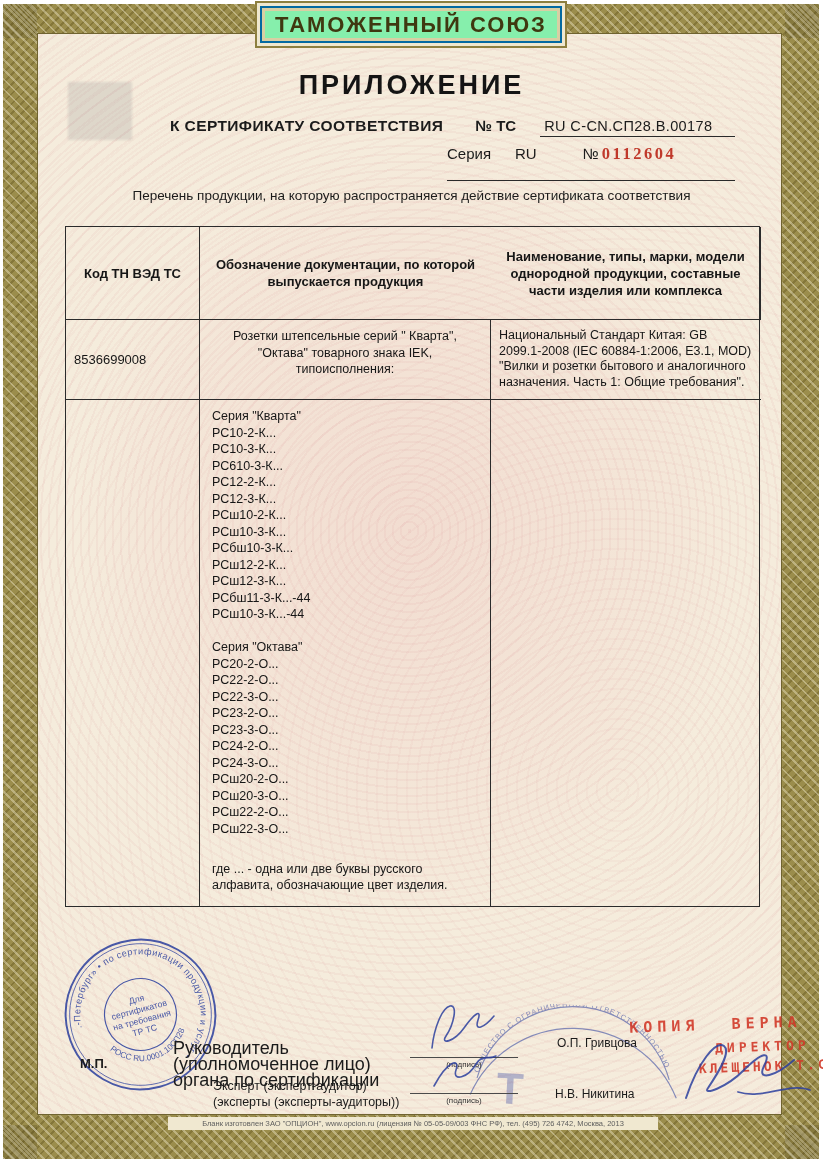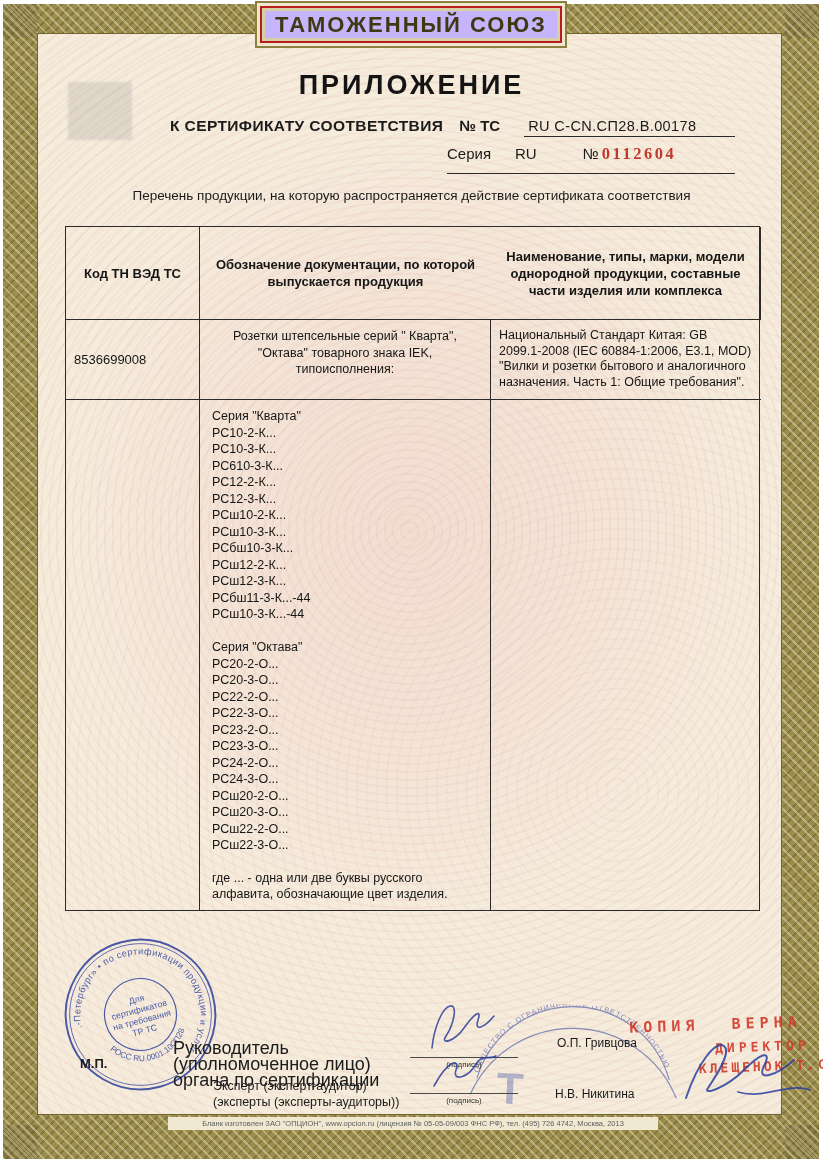--- a/index.html
+++ b/index.html
@@ -26,42 +26,42 @@
     background-color:#f5ecdc;
     border:1px solid #6f6330;
     background-image:
       radial-gradient(ellipse 430px 500px at 50% 46%, rgba(226,140,150,.16), rgba(226,140,150,.05) 62%, transparent 78%),
       repeating-radial-gradient(circle at 50% 46%, rgba(205,110,120,.07) 0 2px, transparent 2px 8px),
       repeating-radial-gradient(circle at 78% 70%, rgba(205,110,120,.05) 0 2px, transparent 2px 10px);
   }
 
   .banner {
     position:absolute; left:260px; top:6px; width:302px; height:37px; z-index:5;
-    background:#c4b5fd;
-    border:2px solid #b91c1c;
+    background:#86efac;
+    border:2px solid #0369a1;
     box-shadow: 0 0 0 3px #efe8cf, 0 0 0 5px #8d7f3f, inset 0 0 0 3px #d8cfa4;
     display:flex; align-items:center; justify-content:center;
     font-weight:bold; font-size:22px; letter-spacing:2px; color:#3f3810;
   }
 
   .watermark-square { position:absolute; left:68px; top:82px; width:64px; height:58px;
     background:rgba(140,140,140,.22); filter:blur(1px); z-index:2; }
 
   .page-title { position:absolute; left:0; top:70px; width:100%; text-align:center; z-index:3;
     font-size:27px; font-weight:bold; letter-spacing:3px; color:#141414; }
 
   .cert-line { position:absolute; left:170px; top:117px; width:565px; z-index:3;
     display:flex; align-items:baseline; }
   .cert-label { font-weight:bold; font-size:15.5px; letter-spacing:.4px; white-space:nowrap; }
-  .cert-no-label { font-weight:bold; font-size:15px; margin-left:16px; white-space:nowrap; }
+  .cert-no-label { font-weight:bold; font-size:15px; margin-left:32px; white-space:nowrap; }
   .cert-value { flex:1; margin-left:24px; border-bottom:1px solid #2a2a2a;
     font-size:14.5px; letter-spacing:.4px; padding:0 4px 2px; white-space:nowrap; }
 
   .series-line { position:absolute; left:447px; top:144px; width:288px; z-index:3;
-    border-bottom:1px solid #2a2a2a; padding-bottom:9px;
+    border-bottom:1px solid #2a2a2a; padding-bottom:16px;
     display:flex; align-items:baseline; font-size:15px; }
   .series-value { margin-left:24px; }
   .blank-no-label { margin-left:46px; }
   .blank-no-value { margin-left:3px; color:#c0392b; font-family:"Liberation Serif", serif;
     font-weight:bold; font-size:16.5px; letter-spacing:2.5px; }
 
   .intro-text { position:absolute; left:55px; top:188px; width:713px; text-align:center;
     font-size:13.5px; z-index:3; }
 
   
@@ -74,21 +74,21 @@
   .cell.r2 { border-bottom:none; }
   .cell.head { min-height:93px; display:flex; align-items:center; justify-content:center;
     text-align:center; font-weight:bold; font-size:13px; line-height:17px; padding:8px 6px; }
   .cell.r1 { min-height:80px; }
   .cell.r1.c1 { display:flex; align-items:center; padding-left:8px; font-size:13px; }
   .cell.r1.c2 { text-align:center; padding:8px 14px; line-height:16.5px; }
   .cell.r1.c3 { padding:8px 8px; line-height:15.5px; }
   .cell.r2 { min-height:506px; }
   .cell.r2.c2 { padding:8px 12px; line-height:16.5px; }
   .series-gap { height:16.5px; }
-  .note-text { margin-top:16px; max-width:240px; line-height:16px; }
+  .note-text { margin-top:24px; max-width:240px; line-height:16px; }
 
   
   .stamp1 { position:absolute; left:58px; top:932px; width:165px; height:165px; z-index:4;
     transform:rotate(-15deg); opacity:.85; }
   .stamp2 { position:absolute; left:470px; top:1005px; width:210px; height:115px; z-index:3;
     transform:rotate(3deg); opacity:.55; }
   .mp-label { position:absolute; left:80px; top:1056px; font-weight:bold; font-size:13px; z-index:5; }
 
   .role1 { position:absolute; left:173px; top:1040px; width:235px; font-size:18px; line-height:16px; z-index:4; }
   .role2 { position:absolute; left:173px; top:1078px; width:205px; font-size:12.5px; line-height:16px; z-index:4;margin-left:40px; }
@@ -179,21 +179,20 @@
       <div>РСш10-2-К...</div>
       <div>РСш10-3-К...</div>
       <div>РСбш10-3-К...</div>
       <div>РСш12-2-К...</div>
       <div>РСш12-3-К...</div>
       <div>РСбш11-3-К...-44</div>
       <div>РСш10-3-К...-44</div>
       <div class="series-gap"></div>
       <div>Серия "Октава"</div>
       <div>РС20-2-О...</div>
-      <div>РС20-3-О...</div>
       <div>РС22-2-О...</div>
       <div>РС22-3-О...</div>
       <div>РС23-2-О...</div>
       <div>РС23-3-О...</div>
       <div>РС24-2-О...</div>
       <div>РС24-3-О...</div>
       <div>РСш20-2-О...</div>
       <div>РСш20-3-О...</div>
       <div>РСш22-2-О...</div>
       <div>РСш22-3-О...</div>

